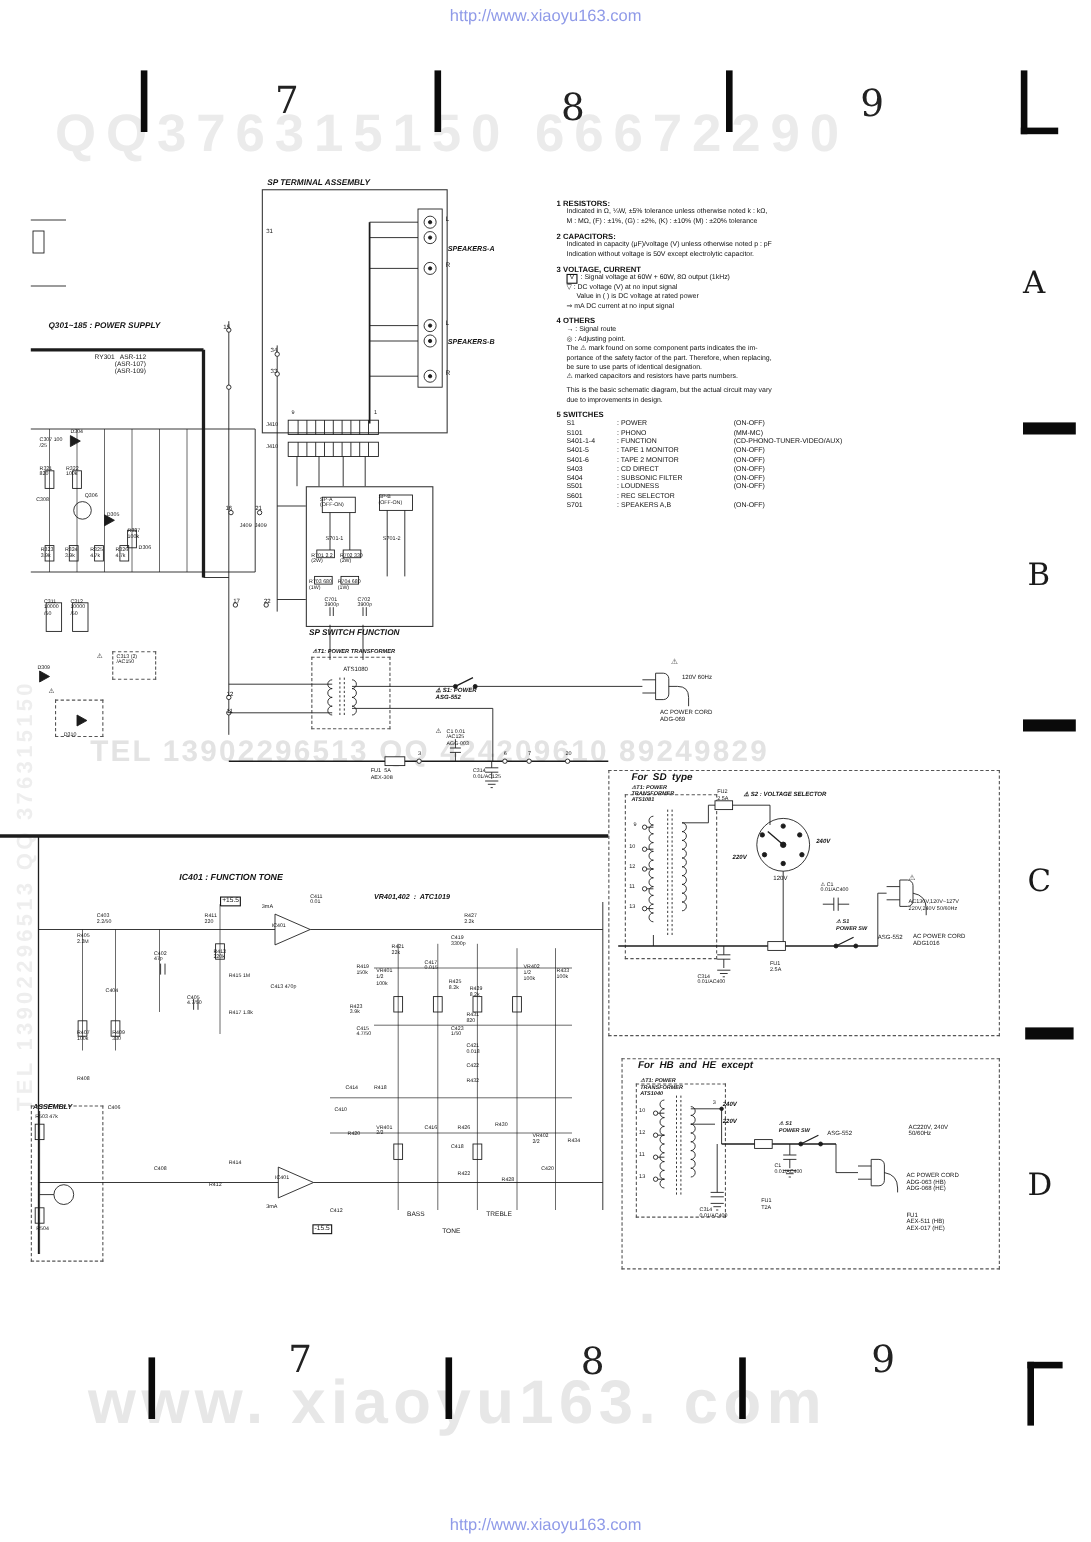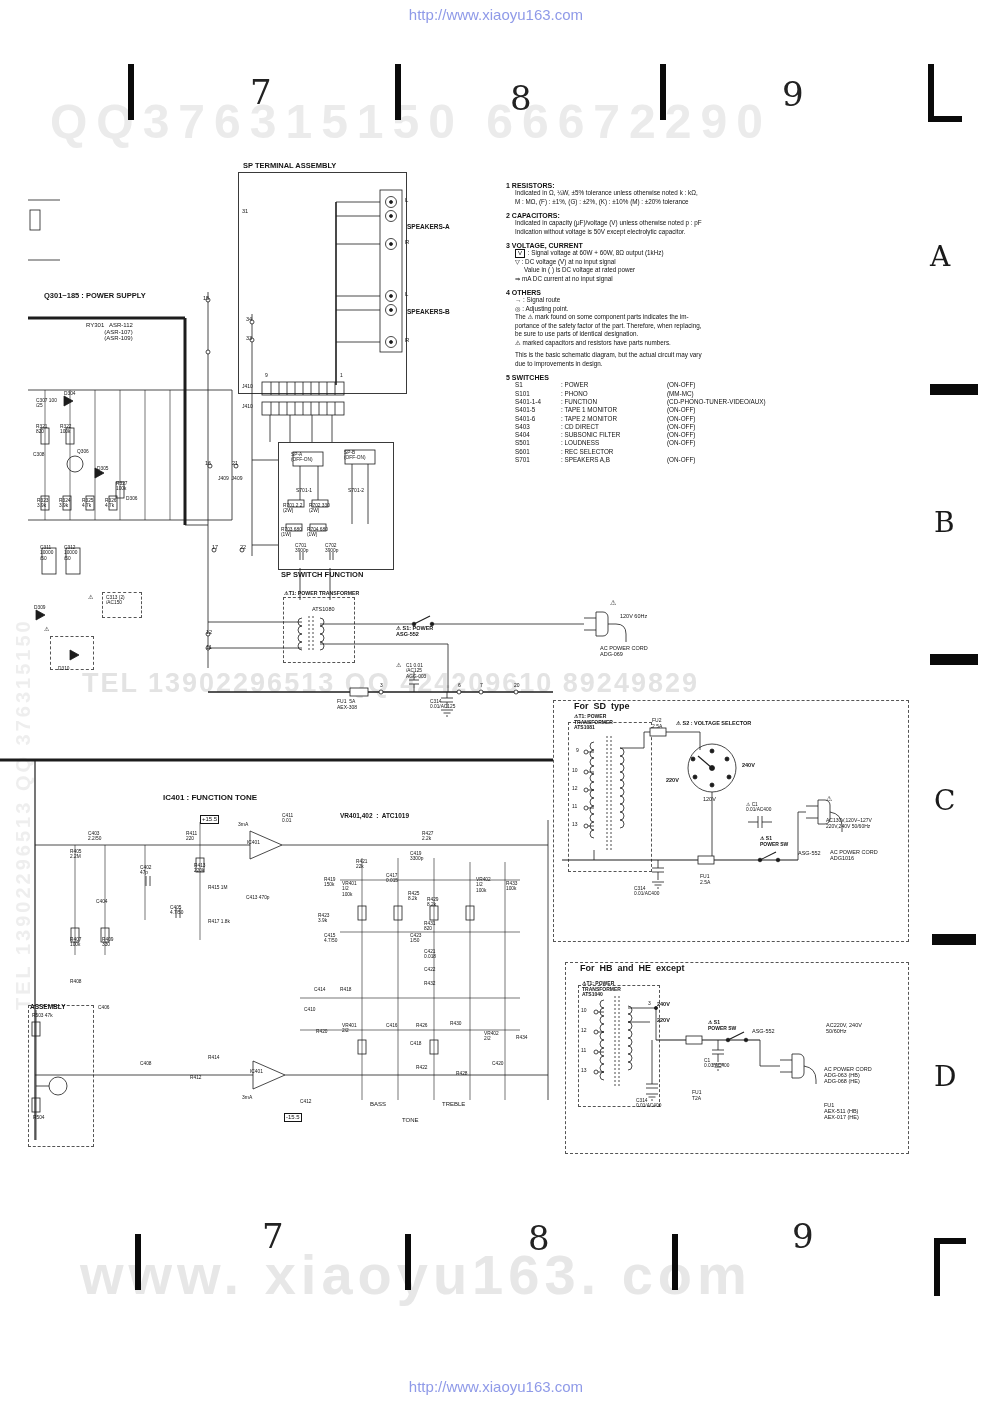--- a/index.html
+++ b/index.html
@@ -19,21 +19,21 @@
   .gridnum{position:absolute;z-index:3;font-family:"DejaVu Serif",serif;font-size:34px;color:#222;}
   .gridletter{position:absolute;z-index:3;font-family:"DejaVu Serif",serif;font-size:28px;color:#1a1a1a;}
   
   .sbox{position:absolute;border:1px solid #3a3a3a;z-index:2;}
   .dbox{position:absolute;border:1px dashed #555;z-index:2;}
   
   #wires{position:absolute;left:0;top:0;z-index:2;}
   
   #labels{position:absolute;left:0;top:0;width:100%;height:100%;z-index:5;}
   .lbl{position:absolute;font-size:5px;line-height:1.12;white-space:pre;color:#141414;}
-  .lbl.b{font-weight:bold;}
+  .lbl.b{font-weight:bold;font-style:italic;}
   .lbl.boxed{border:1px solid #141414;padding:0 1px;background:#fff;}
   
   #legend{position:absolute;left:506px;top:176px;width:290px;z-index:6;color:#101010;}
   .leg-h{font-size:7px;font-weight:bold;margin-top:6px;white-space:nowrap;}
   .leg-l{font-size:6.3px;line-height:1.35;white-space:nowrap;margin-left:9px;}
   .leg-gap{height:4px;}
   .vbox{display:inline-block;border:1px solid #111;padding:0 2px;font-size:6px;line-height:1.15;margin-right:1px;}
   .sw-row{display:flex;font-size:6.3px;line-height:1.32;margin-left:9px;white-space:nowrap;}
   .sw-id{width:46px;}
   .sw-name{width:106px;}

